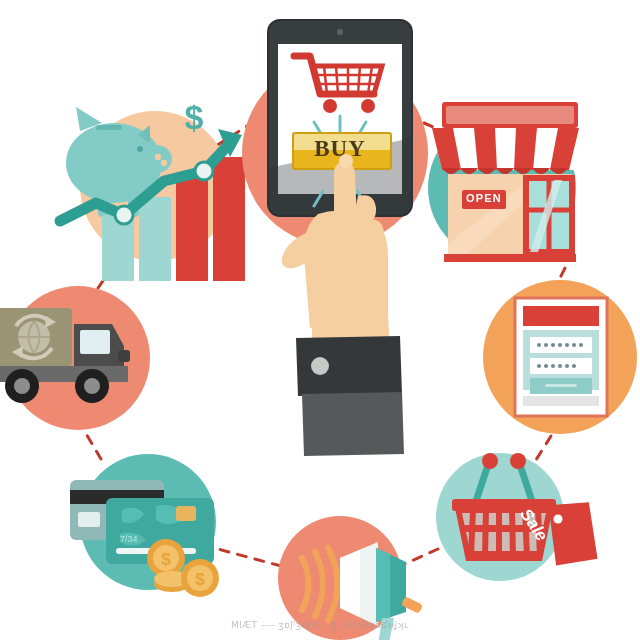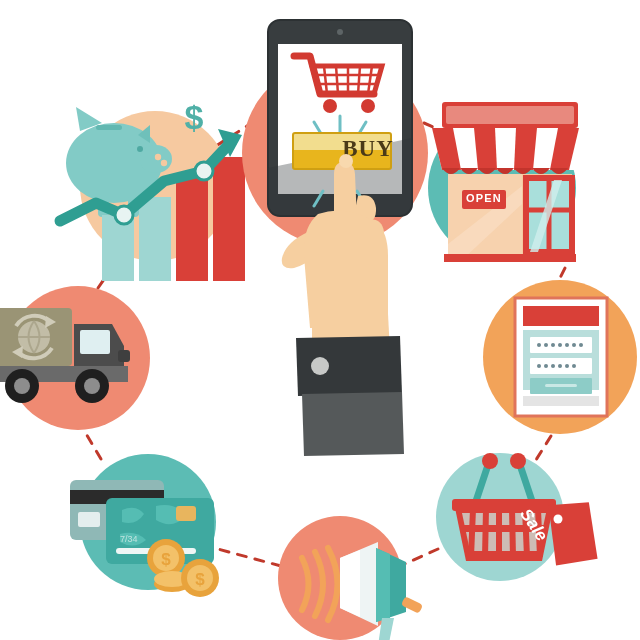--- a/index.html
+++ b/index.html
@@ -37,21 +37,20 @@
     white-space: nowrap;
     font-family: "DejaVu Sans", sans-serif;
   }
   .buy-label {
     position: absolute;
     width: 100%;
     text-align: center;
     font-family: "Liberation Serif", serif;
     font-weight: bold;
     color: #4a3a18;
-    margin-left: 28px;
   }
   .open-label {
     position: absolute;
     width: 100%;
     text-align: center;
     font-family: "Liberation Sans", sans-serif;
     font-weight: bold;
     color: #ffffff;
   }
   .sale-label {
@@ -364,14 +363,15 @@
         <path d="M 64 178 L 140 178 L 142 216 L 64 216 Z" fill="#f6cfa0"></path>
 
         <path d="M 48 202 L 152 200 L 154 258 L 50 260 Z" fill="#34383a"></path>
         <circle cx="72" cy="230" r="9" fill="#c7c9c7"></circle>
 
         <path d="M 54 258 L 154 256 L 156 318 L 56 320 Z" fill="#55595a"></path>
       </g>
     </svg>
   </div>
 
+  <div class="watermark" style="top:620px;">MIÆT ––– ʒɒʃᴵʒɒʃᴵб – ɖᴵ ʑʔʕʖʘʙʚʛʜʝʞʟ</div>
 
 </div>
 
 </body></html>

